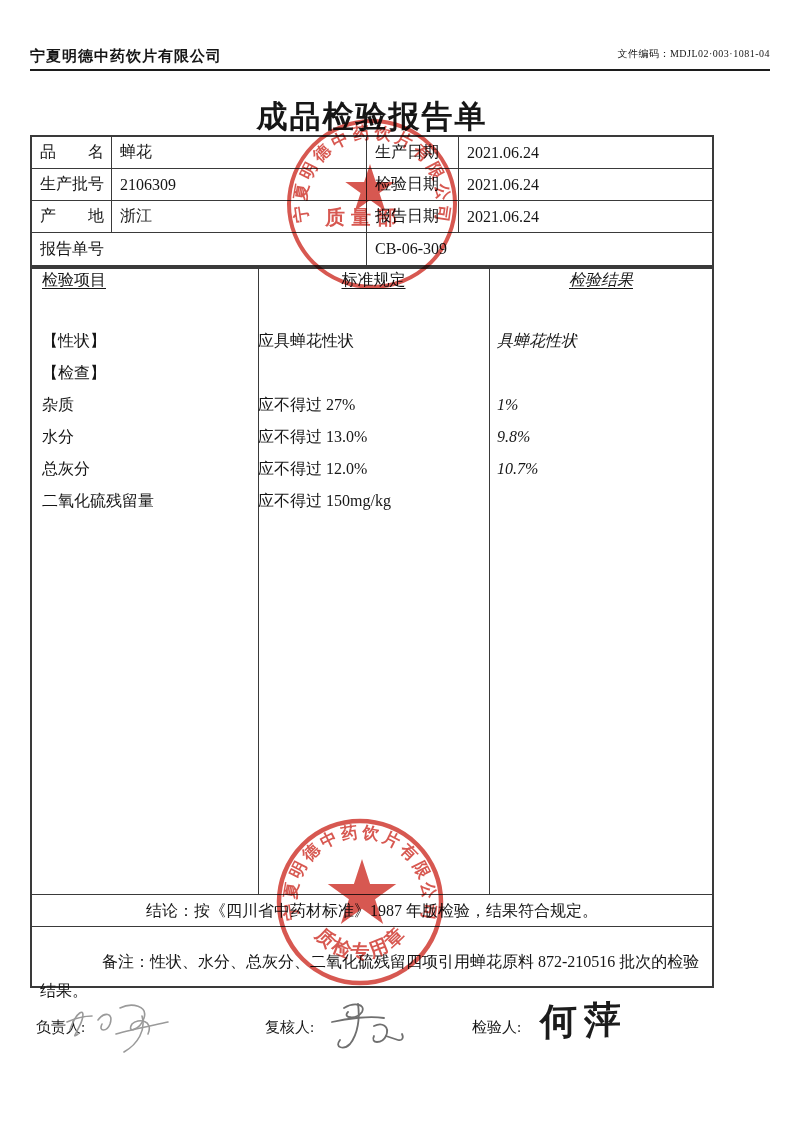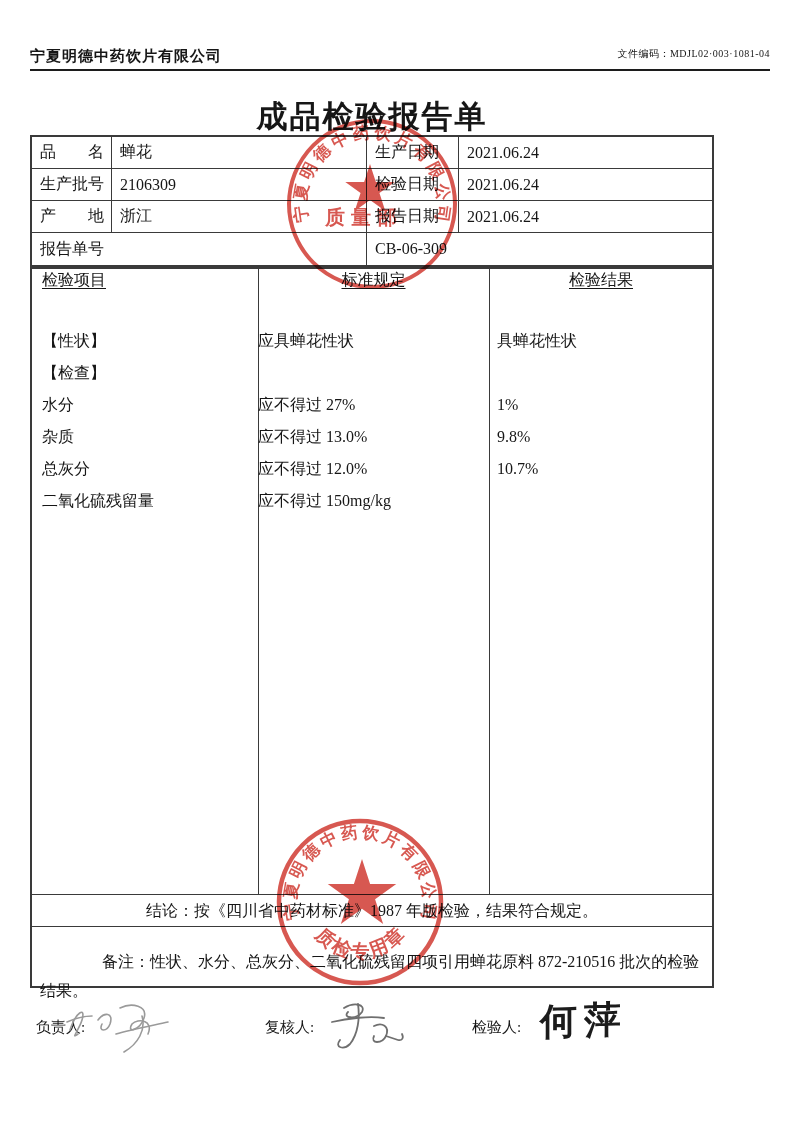--- a/index.html
+++ b/index.html
@@ -30,21 +30,21 @@
   .info-table .span2a{grid-column:1 / 3;}
   .info-table .span2b{grid-column:3 / 5;}
   
   .main-table{
     left:30px;top:267px;width:680px;height:717px;
     border:2px solid #3a3a3a;position:absolute;font-size:16px;
   }
   .mt-col{position:absolute;top:0;height:625px;}
   .mt-col1{left:0;width:226px;border-right:1px solid #3a3a3a;}
   .mt-col2{left:226px;width:232px;border-right:1px solid #3a3a3a;box-sizing:border-box;}
-  .mt-col3{left:458px;width:222px;}
+  .mt-col3{left:458px;width:222px;font-style:italic;}
   .mt-head{padding-top:0;line-height:22px;}
   .mt-head span{text-decoration:underline;text-underline-offset:3px;}
   .mt-col1 .mt-head{padding-left:10px;text-align:left;}
   .mt-col2 .mt-head,.mt-col3 .mt-head{text-align:center;}
   .mt-items{position:absolute;top:56px;left:0;right:0;}
   .mt-line{height:32px;line-height:32px;white-space:nowrap;overflow:hidden;}
   .mt-col1 .mt-line{padding-left:10px;}
   .mt-col2 .mt-line{}
   .mt-col3 .mt-line{padding-left:7px;}
   .mt-conclusion{
@@ -97,22 +97,22 @@
   <div class="cell span2b last-col last-row">CB-06-309</div>
 </div>
 
 <div class="main-table">
 
   <div class="mt-col mt-col1">
     <div class="mt-head"><span>检验项目</span></div>
     <div class="mt-items">
       <div class="mt-line">【性状】</div>
       <div class="mt-line">【检查】</div>
+      <div class="mt-line">杂质</div>
       <div class="mt-line">水分</div>
-      <div class="mt-line">杂质</div>
       <div class="mt-line">总灰分</div>
       <div class="mt-line">二氧化硫残留量</div>
     </div>
   </div>
 
   <div class="mt-col mt-col2">
     <div class="mt-head"><span>标准规定</span></div>
     <div class="mt-items">
       <div class="mt-line">应具蝉花性状</div>
       <div class="mt-line"></div>

